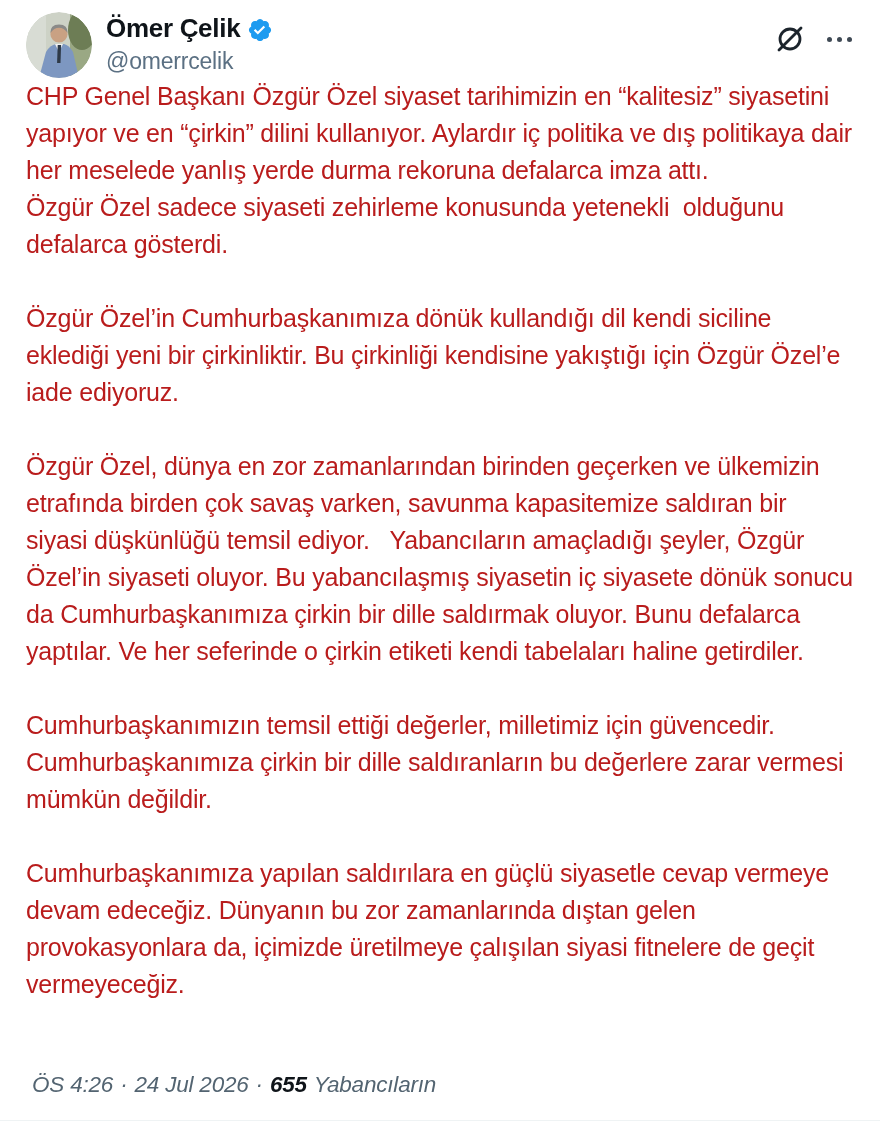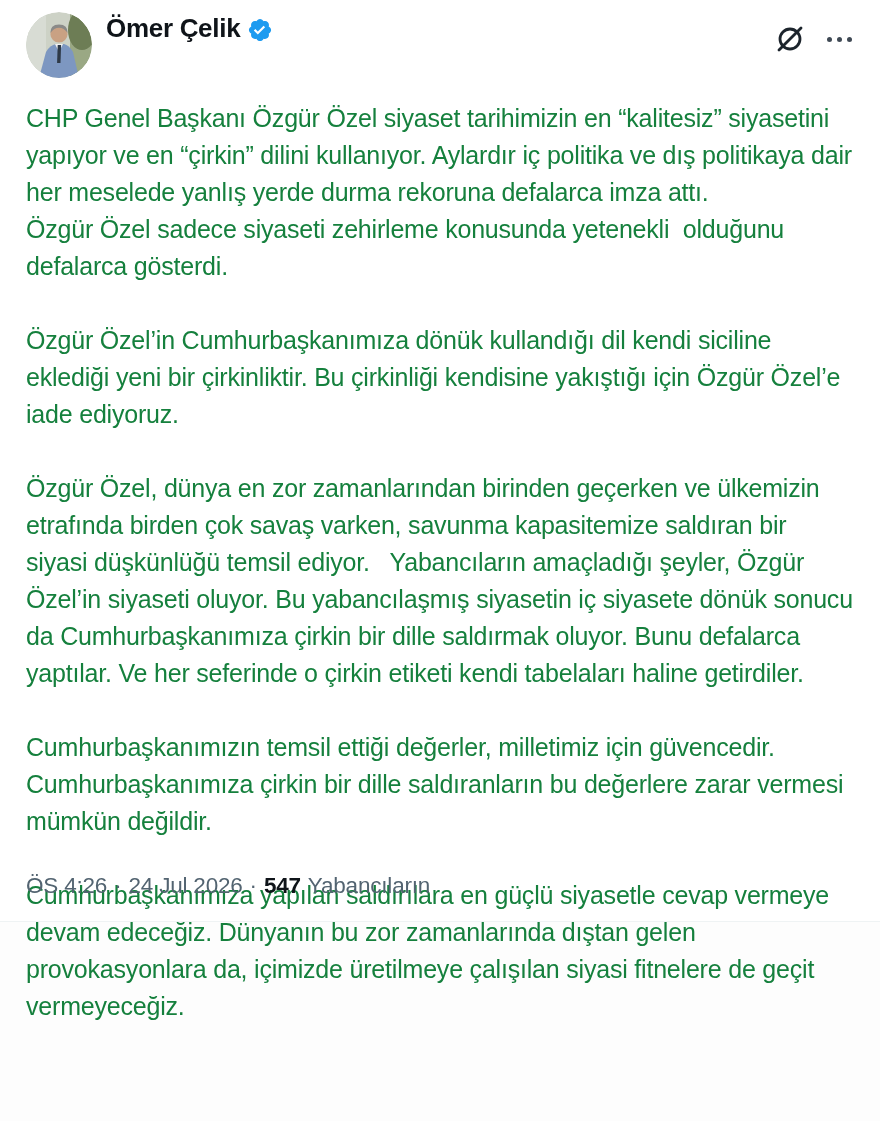--- a/index.html
+++ b/index.html
@@ -6,21 +6,21 @@
   html, body { background: #fdfdfd; }
   body {
     width: 880px;
     height: 1121px;
     font-family: "Liberation Sans", sans-serif;
     color: #0f1419;
     overflow: hidden;
   }
   .tweet-card {
     width: 880px;
-    height: 922px;
+    height: 1121px;
     background: #ffffff;
     padding: 12px 26px 0 26px;
     position: relative;
     border-bottom: 1px solid #eff3f4;
   }
   
   .tweet-header {
     display: flex;
     align-items: flex-start;
   }
@@ -86,41 +86,41 @@
   }
   .more-dots i {
     width: 5px;
     height: 5px;
     border-radius: 50%;
     background: #3f4954;
     display: block;
   }
   
   .tweet-body {
-    margin-top: 22px;
     font-size: 25px;
     line-height: 37px;
     letter-spacing: -0.2px;
-    color: #15803d;
+    color: #b91c1c;
     white-space: pre-wrap;
     word-wrap: break-word;
     width: 828px;
   }
   
   .tweet-footer {
     position: absolute;
-    left: 26px;
+    left: 32px;
     bottom: 22px;
     font-size: 22.5px;
     letter-spacing: -0.2px;
     color: #536471;
     display: flex;
     align-items: baseline;
     gap: 7px;
     white-space: nowrap;
+    font-style: italic;
   }
   .views-count {
     font-weight: 700;
     color: #0f1419;
   }
 </style>
 </head>
 <body>
 
 <div class="tweet-card">
@@ -149,20 +149,21 @@
     </div>
 
     <div class="names">
       <div class="name-row">
         <span class="display-name">Ömer Çelik</span>
         <svg class="verified" viewBox="0 0 24 24">
           <path fill="#1d9bf0" d="M22.25 12c0-1.43-.88-2.67-2.19-3.34.46-1.39.2-2.9-.81-3.91s-2.52-1.27-3.91-.81c-.66-1.31-1.91-2.19-3.34-2.19s-2.67.88-3.33 2.19c-1.4-.46-2.91-.2-3.92.81s-1.26 2.52-.8 3.91c-1.31.67-2.2 1.91-2.2 3.34s.89 2.67 2.2 3.34c-.46 1.39-.21 2.9.8 3.91s2.52 1.26 3.91.81c.67 1.31 1.91 2.19 3.34 2.19s2.68-.88 3.34-2.19c1.39.45 2.9.2 3.91-.81s1.27-2.52.81-3.91c1.31-.67 2.19-1.91 2.19-3.34z"></path>
           <path fill="#ffffff" d="M9.996 16.2l-3.7-3.7 1.41-1.42 2.29 2.3 5.29-5.3 1.42 1.42-6.71 6.7z"></path>
         </svg>
       </div>
+      <div class="handle">@omerrcelik</div>
     </div>
 
     <div class="header-actions">
       <button class="grok-btn" aria-label="Grok">
         <svg width="34" height="34" viewBox="0 0 34 34">
           <circle cx="17" cy="17" r="10" fill="none" stroke="#1c242c" stroke-width="2.8"></circle>
           <line x1="6" y1="28" x2="28" y2="6" stroke="#1c242c" stroke-width="2.8" stroke-linecap="round"></line>
         </svg>
       </button>
       <button class="more-btn" aria-label="More">
@@ -185,17 +186,17 @@
 
 Cumhurbaşkanımızın temsil ettiği değerler, milletimiz için güvencedir. Cumhurbaşkanımıza çirkin bir dille saldıranların bu değerlere zarar vermesi mümkün değildir.
 
 Cumhurbaşkanımıza yapılan saldırılara en güçlü siyasetle cevap vermeye devam edeceğiz. Dünyanın bu zor zamanlarında dıştan gelen provokasyonlara da, içimizde üretilmeye çalışılan siyasi fitnelere de geçit vermeyeceğiz.</div>
 
   <div class="tweet-footer">
     <span>ÖS 4:26</span>
     <span>·</span>
     <span>24 Jul 2026</span>
     <span>·</span>
-    <span class="views-count">547</span>
+    <span class="views-count">655</span>
     <span>Yabancıların</span>
   </div>
 
 </div>
 
 </body></html>

